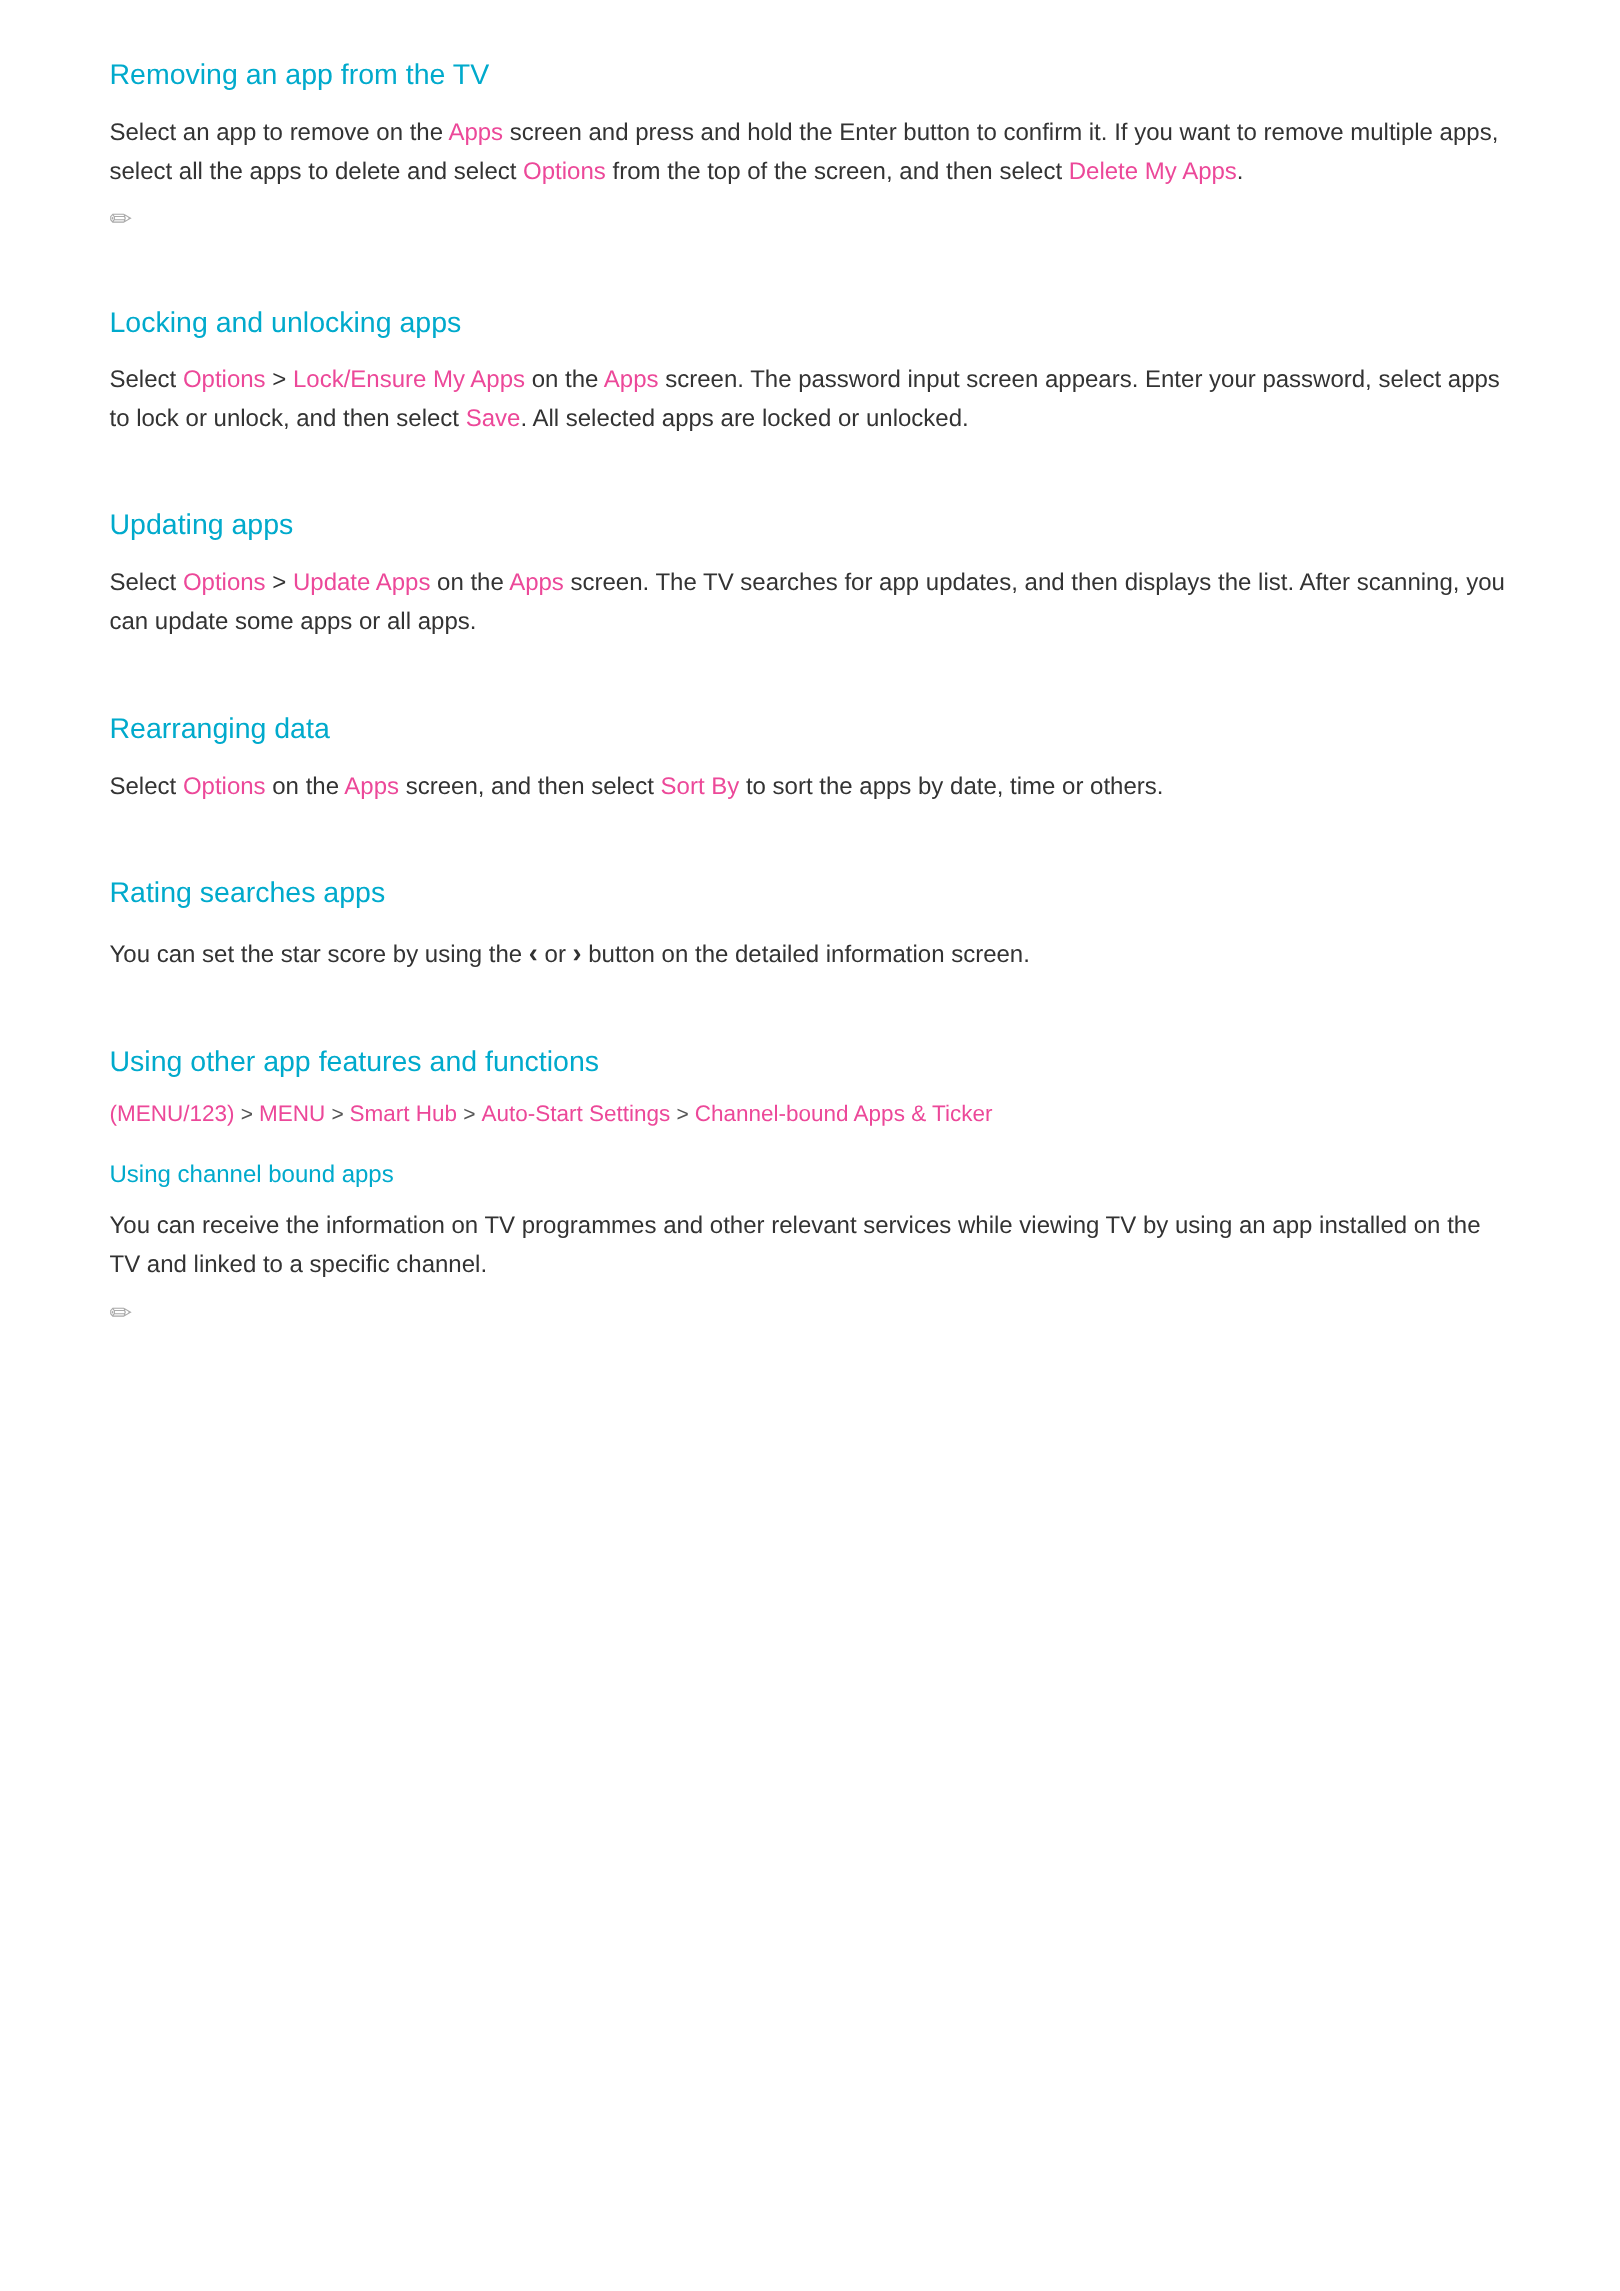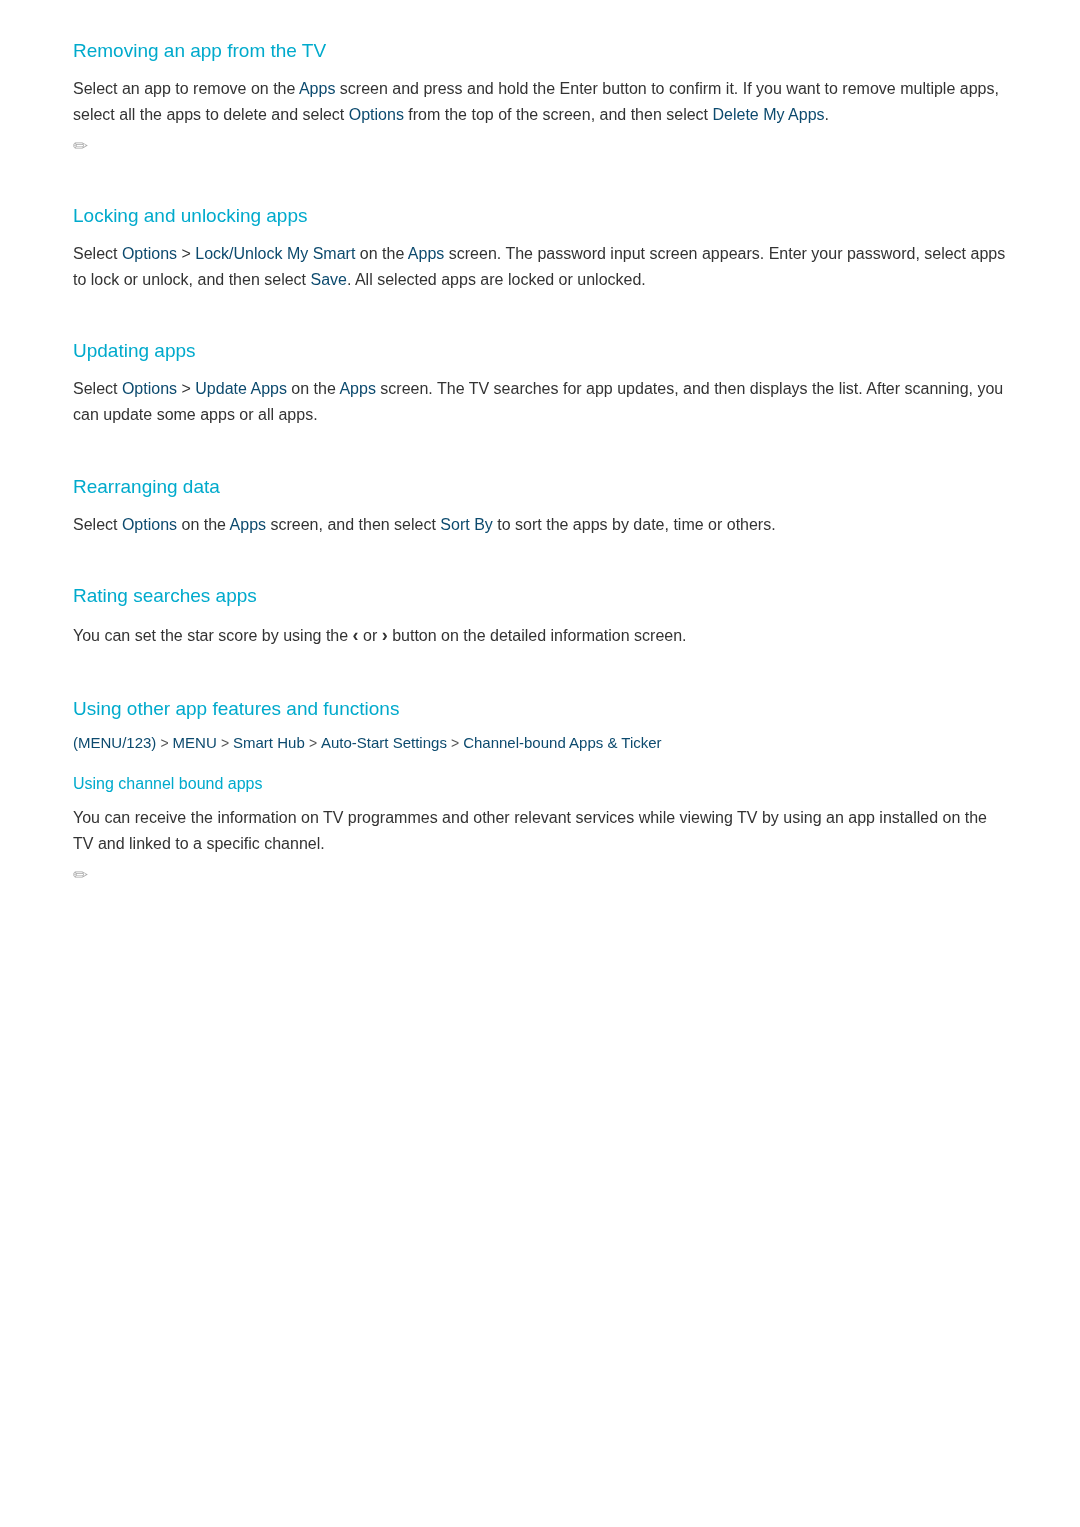--- a/index.html
+++ b/index.html
@@ -37,21 +37,21 @@
     }
 
     .body-text {
       font-size: 16px;
       color: #333333;
       line-height: 1.6;
       margin-bottom: 10px;
     }
 
     .link {
-      color: #0c4a6e;
+      color: #ec4899;
       text-decoration: none;
     }
 
     .note {
       display: flex;
       align-items: flex-start;
       gap: 10px;
       margin-top: 10px;
       font-size: 14px;
       color: #666666;
@@ -94,21 +94,21 @@
     Select an app to remove on the <a class="link">Apps</a> screen and press and hold the Enter button to confirm it. If you want to remove multiple apps, select all the apps to delete and select <a class="link">Options</a> from the top of the screen, and then select <a class="link">Delete My Apps</a>.
   </p>
   <div class="note">
     <span class="note-icon">✏</span>
   </div>
 </div>
 
 <div class="section">
   <h2 class="section-title">Locking and unlocking apps</h2>
   <p class="body-text">
-    Select <a class="link">Options</a> &gt; <a class="link">Lock/Unlock My Smart</a> on the <a class="link">Apps</a> screen. The password input screen appears. Enter your password, select apps to lock or unlock, and then select <a class="link">Save</a>. All selected apps are locked or unlocked.
+    Select <a class="link">Options</a> &gt; <a class="link">Lock/Ensure My Apps</a> on the <a class="link">Apps</a> screen. The password input screen appears. Enter your password, select apps to lock or unlock, and then select <a class="link">Save</a>. All selected apps are locked or unlocked.
   </p>
 </div>
 
 <div class="section">
   <h2 class="section-title">Updating apps</h2>
   <p class="body-text">
     Select <a class="link">Options</a> &gt; <a class="link">Update Apps</a> on the <a class="link">Apps</a> screen. The TV searches for app updates, and then displays the list. After scanning, you can update some apps or all apps.
   </p>
 </div>
 

